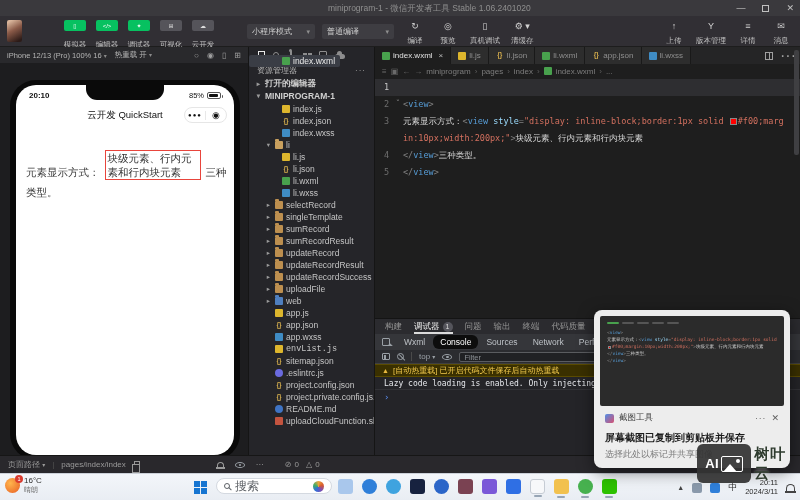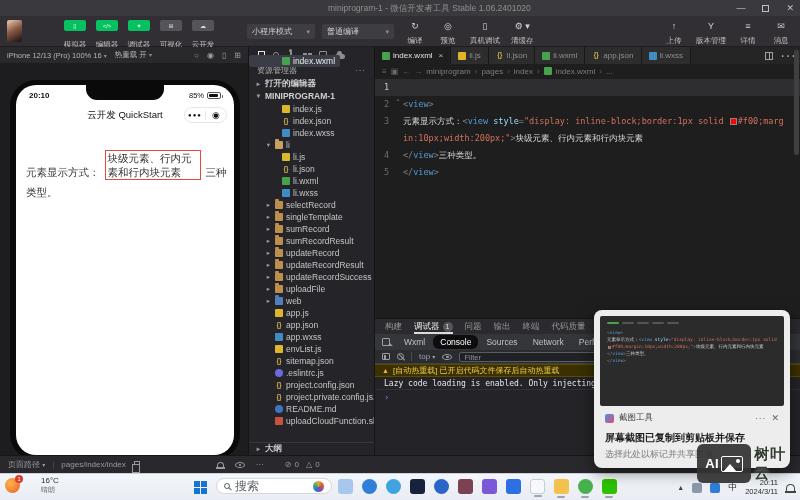--- a/index.html
+++ b/index.html
@@ -159,21 +159,21 @@
   .ic-copy{width:6px;height:7px;border:1px solid #9a9a9a;position:relative;margin-left:3px}
   .ic-copy::before{content:"";position:absolute;left:-3px;top:2px;width:6px;height:7px;border:1px solid #9a9a9a;background:#29282c}
   .sbicons{display:flex;align-items:center;gap:11px;margin-left:72px}
   .ic-bell{width:7px;height:6px;border:1.2px solid #9a9a9a;border-bottom:none;border-radius:4px 4px 0 0;position:relative}
   .ic-bell::after{content:"";position:absolute;left:-2px;bottom:-1px;width:9px;height:1.2px;background:#9a9a9a}
   .sbcounts{display:flex;align-items:center;gap:3px;margin-left:16px}
 
   
   .task{position:absolute;left:0;top:473px;width:800px;height:27px;background:linear-gradient(#f3f6fa,#e9edf3);
         border-top:1px solid #ccd1d9;display:flex;align-items:center;color:#333}
-  .weather{position:absolute;left:5px;top:3px;display:flex;align-items:center;gap:21px}
+  .weather{position:absolute;left:5px;top:3px;display:flex;align-items:center;gap:4px}
   .wxico{width:15px;height:15px;border-radius:50%;background:radial-gradient(circle at 35% 35%,#ffb54d,#e85d22);position:relative}
   .wxbadge{position:absolute;right:-3px;top:-3px;width:8px;height:8px;border-radius:50%;background:#d83b2f;color:#fff;
            font-size:5.5px;display:flex;align-items:center;justify-content:center}
   .wxtxt{display:flex;flex-direction:column;line-height:1.1}
   .wxtemp{font-size:8px;color:#2c2c2c}
   .wxdesc{font-size:7px;color:#6d6d6d}
   .start{position:absolute;left:194px;top:7px;width:13px;height:13px;display:grid;grid-template-columns:6px 6px;grid-template-rows:6px 6px;gap:1px}
   .start span{background:#1675d1}
   .searchpill{position:absolute;left:216px;top:4px;width:116px;height:16px;background:#fff;border:1px solid #d4d9e0;
               border-radius:9px;display:flex;align-items:center;gap:5px;padding:0 7px;font-size:12px;color:#5f6368}
@@ -458,21 +458,21 @@
         <div class="trow" style="padding-left: 16px;">
           <span class="tar"></span>
           <span class="fi fi-json">{}</span>
           <span>app.json</span>
         </div>
         <div class="trow" style="padding-left: 16px;">
           <span class="tar"></span>
           <span class="fi fi-wxss"></span>
           <span>app.wxss</span>
         </div>
-        <div class="trow" style="padding-left: 16px;">
+        <div class="trow" style="padding-left: 16px; font-family: Liberation Mono, monospace;">
           <span class="tar"></span>
           <span class="fi fi-js"></span>
           <span>envList.js</span>
         </div>
         <div class="trow" style="padding-left: 16px;">
           <span class="tar"></span>
           <span class="fi fi-json">{}</span>
           <span>sitemap.json</span>
         </div>
         <div class="trow" style="padding-left: 16px;">
@@ -494,24 +494,20 @@
           <span class="tar"></span>
           <span class="fi fi-md"></span>
           <span>README.md</span>
         </div>
         <div class="trow" style="padding-left: 16px;">
           <span class="tar"></span>
           <span class="fi fi-sh"></span>
           <span>uploadCloudFunction.sh</span>
         </div>
       </div>
-    <div class="outline">
-      <span class="tar">▸</span>
-      <span>大纲</span>
-    </div>
   </div>
 
   <div class="ed">
     <div class="tabs" id="tabs">
         <div class="tab active">
           <span class="fi fi-wxml"></span>
           <span>index.wxml</span>
           <span class="clx">×</span>
         </div>
         <div class="tab">

